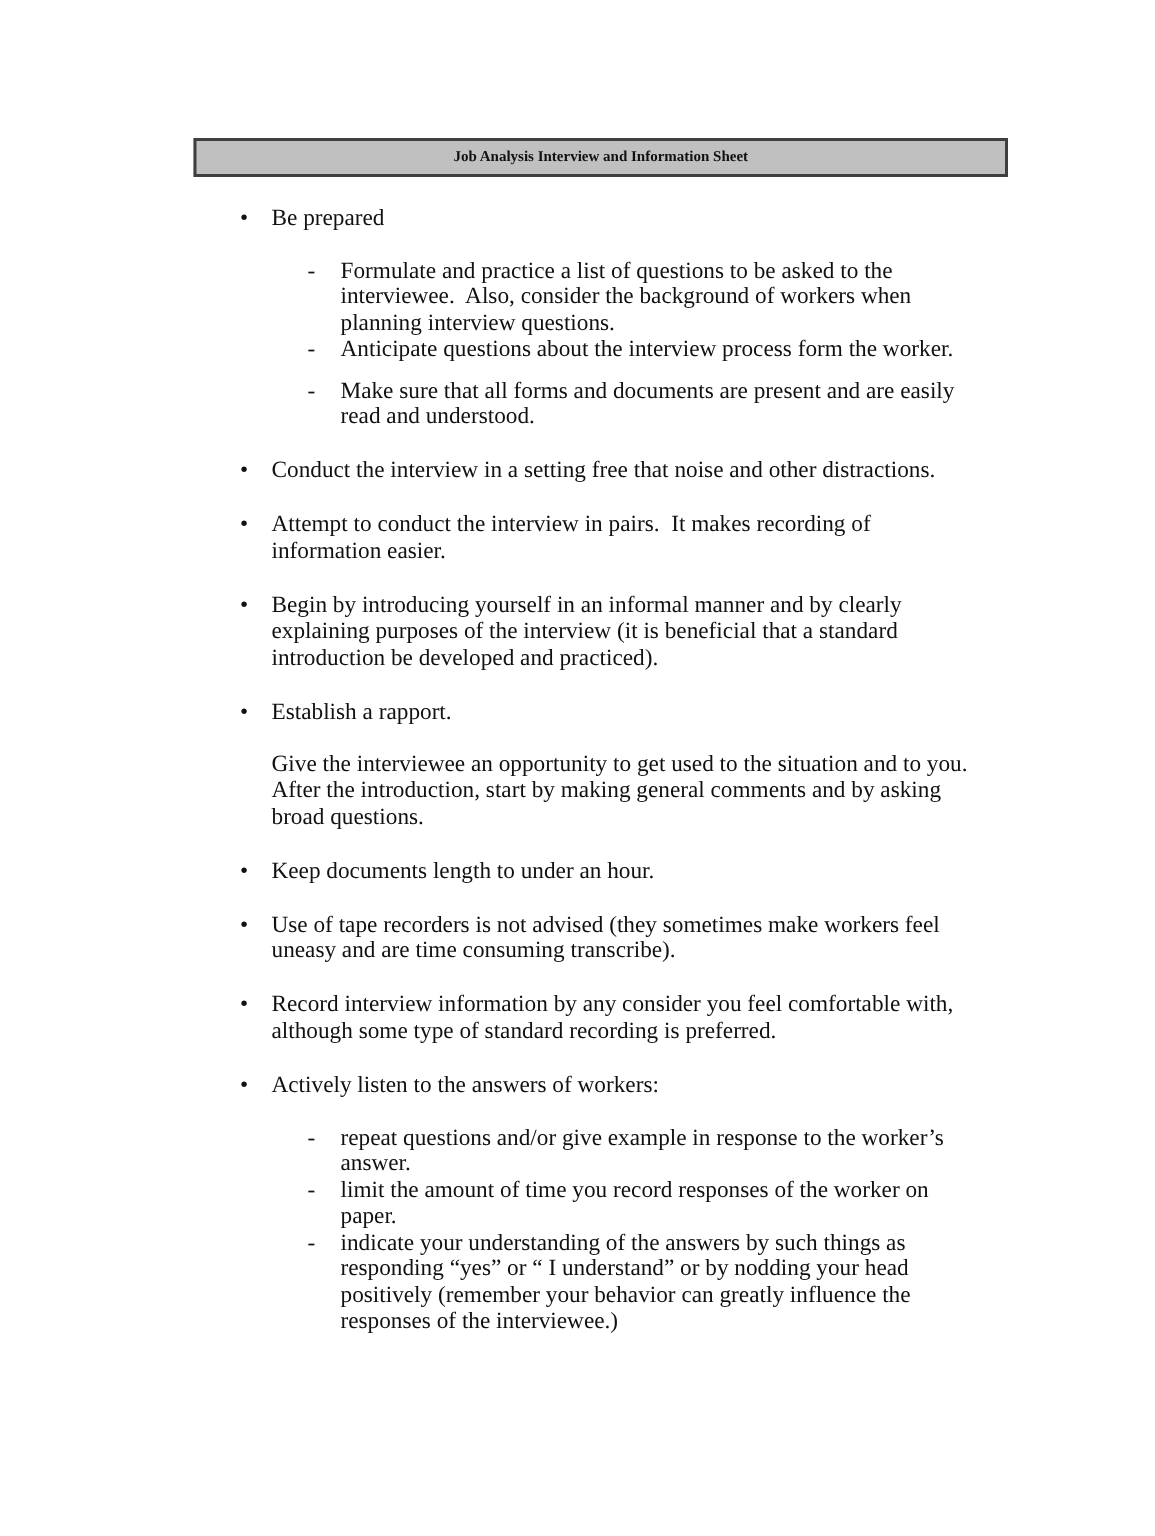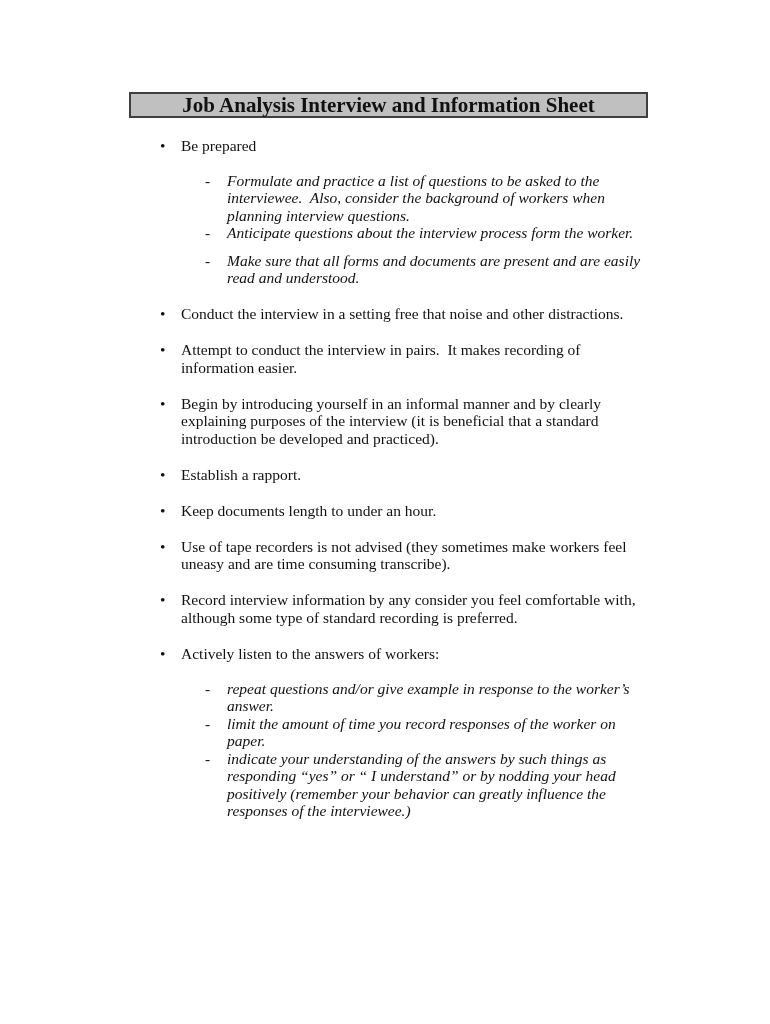--- a/index.html
+++ b/index.html
@@ -12,23 +12,23 @@
   }
   .page { position: relative; width: 770px; height: 1024px; overflow: hidden; }
 
   .titlebar {
     margin: 92px 0 0 129px;
     width: 507px;
     background: #c0c0c0;
     border: 2px solid #3f3f3f;
     text-align: center;
     font-weight: bold;
-    font-size: 21px;
+    font-size: 10px;
     line-height: 20px;
-    padding: 1px 4px;
+    padding: 1px 16px;
   }
 
   .heading {
     margin: 18px 0 0 136px;
     font-weight: bold;
     text-decoration: underline;
     font-size: 15.5px;
     line-height: 18px;
   }
 
@@ -40,21 +40,21 @@
   }
 
   .b-item { margin-top: 18.5px; }
   .b-row { display: flex; }
   .marker { width: 21px; flex: none; }
   .b-text { flex: 1; white-space: pre-wrap; }
 
   .sub-list { margin-left: 45px; margin-top: 17.5px; }
   .sub-row { display: flex; }
   .sub-marker { width: 22px; flex: none; }
-  .sub-text { flex: 1; white-space: pre-wrap; font-style: italic; }
+  .sub-text { flex: 1; white-space: pre-wrap; }
   .sub-gap { margin-top: 10px; }
 
   .follow-para {
     margin-left: 21px;
     margin-top: 17.5px;
     white-space: pre-wrap;
   }
 </style>
 </head>
 <body>
@@ -112,20 +112,23 @@
 explaining purposes of the interview (it is beneficial that a standard
 introduction be developed and practiced).</div>
       </div>
     </div>
 
     <div class="b-item">
       <div class="b-row">
         <span class="marker">•</span>
         <div class="b-text">Establish a rapport.</div>
       </div>
+      <div class="follow-para">Give the interviewee an opportunity to get used to the situation and to you.
+After the introduction, start by making general comments and by asking
+broad questions.</div>
     </div>
 
     <div class="b-item">
       <div class="b-row">
         <span class="marker">•</span>
         <div class="b-text">Keep documents length to under an hour.</div>
       </div>
     </div>
 
     <div class="b-item">

